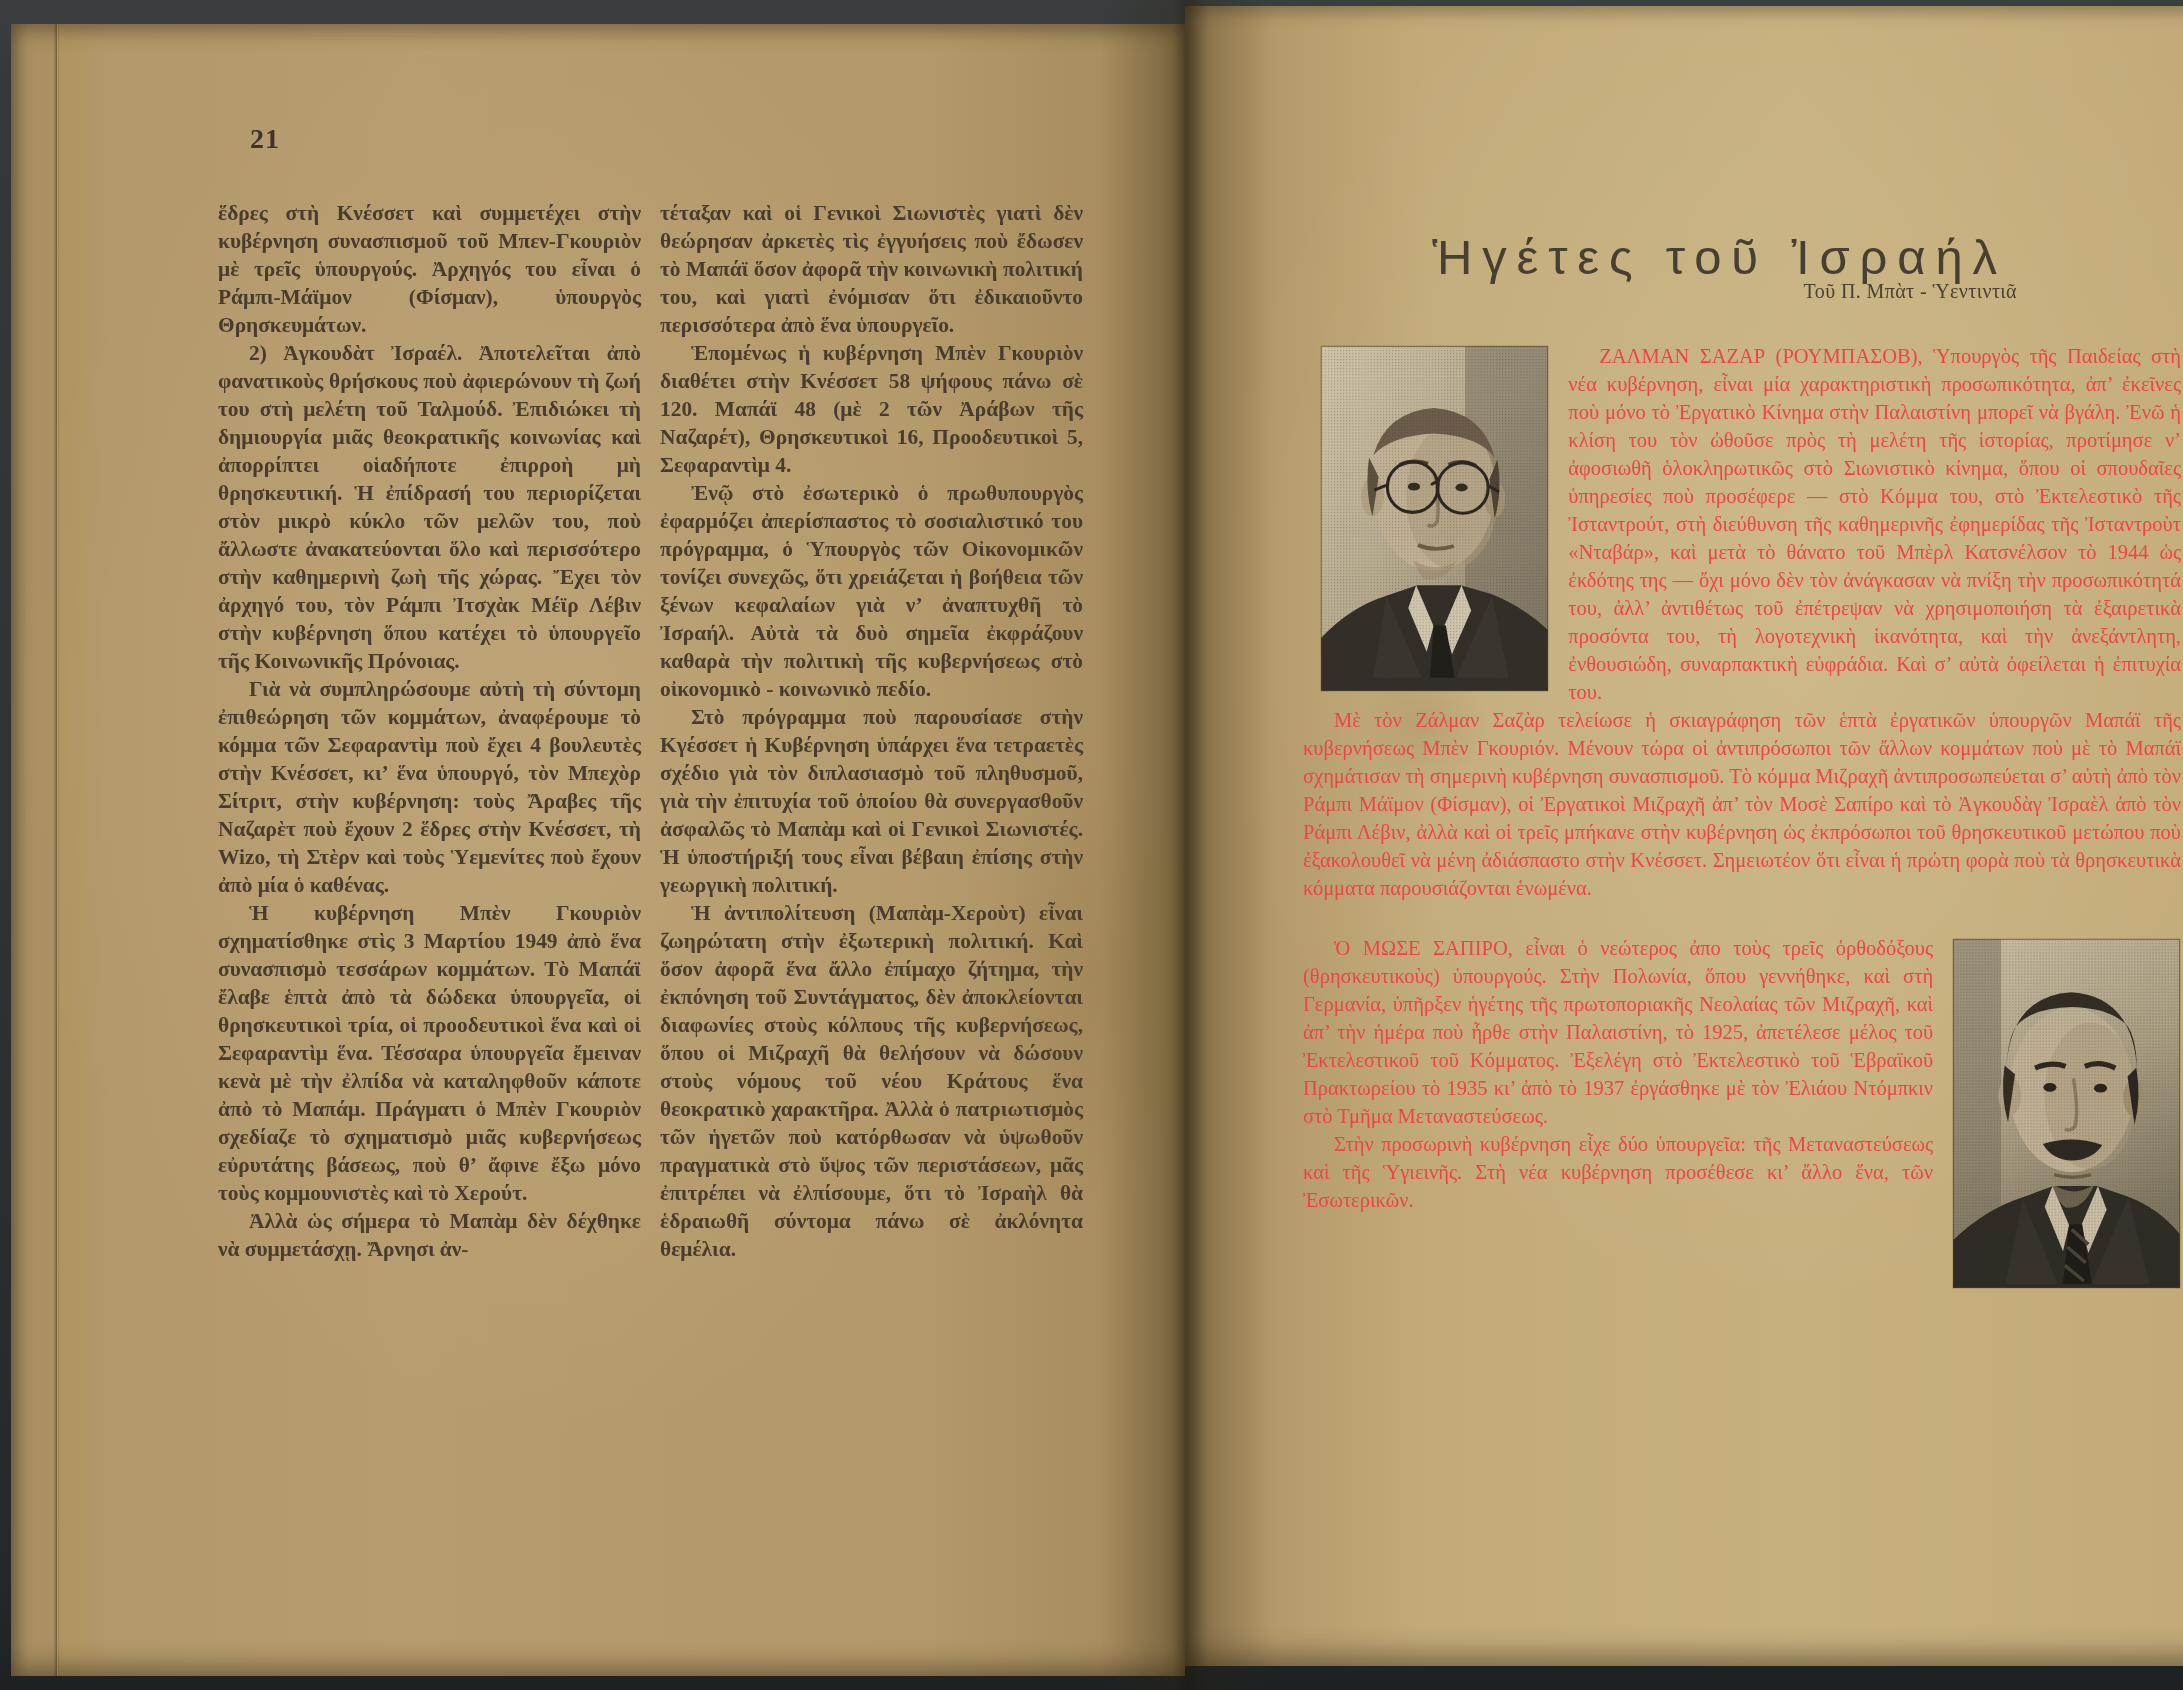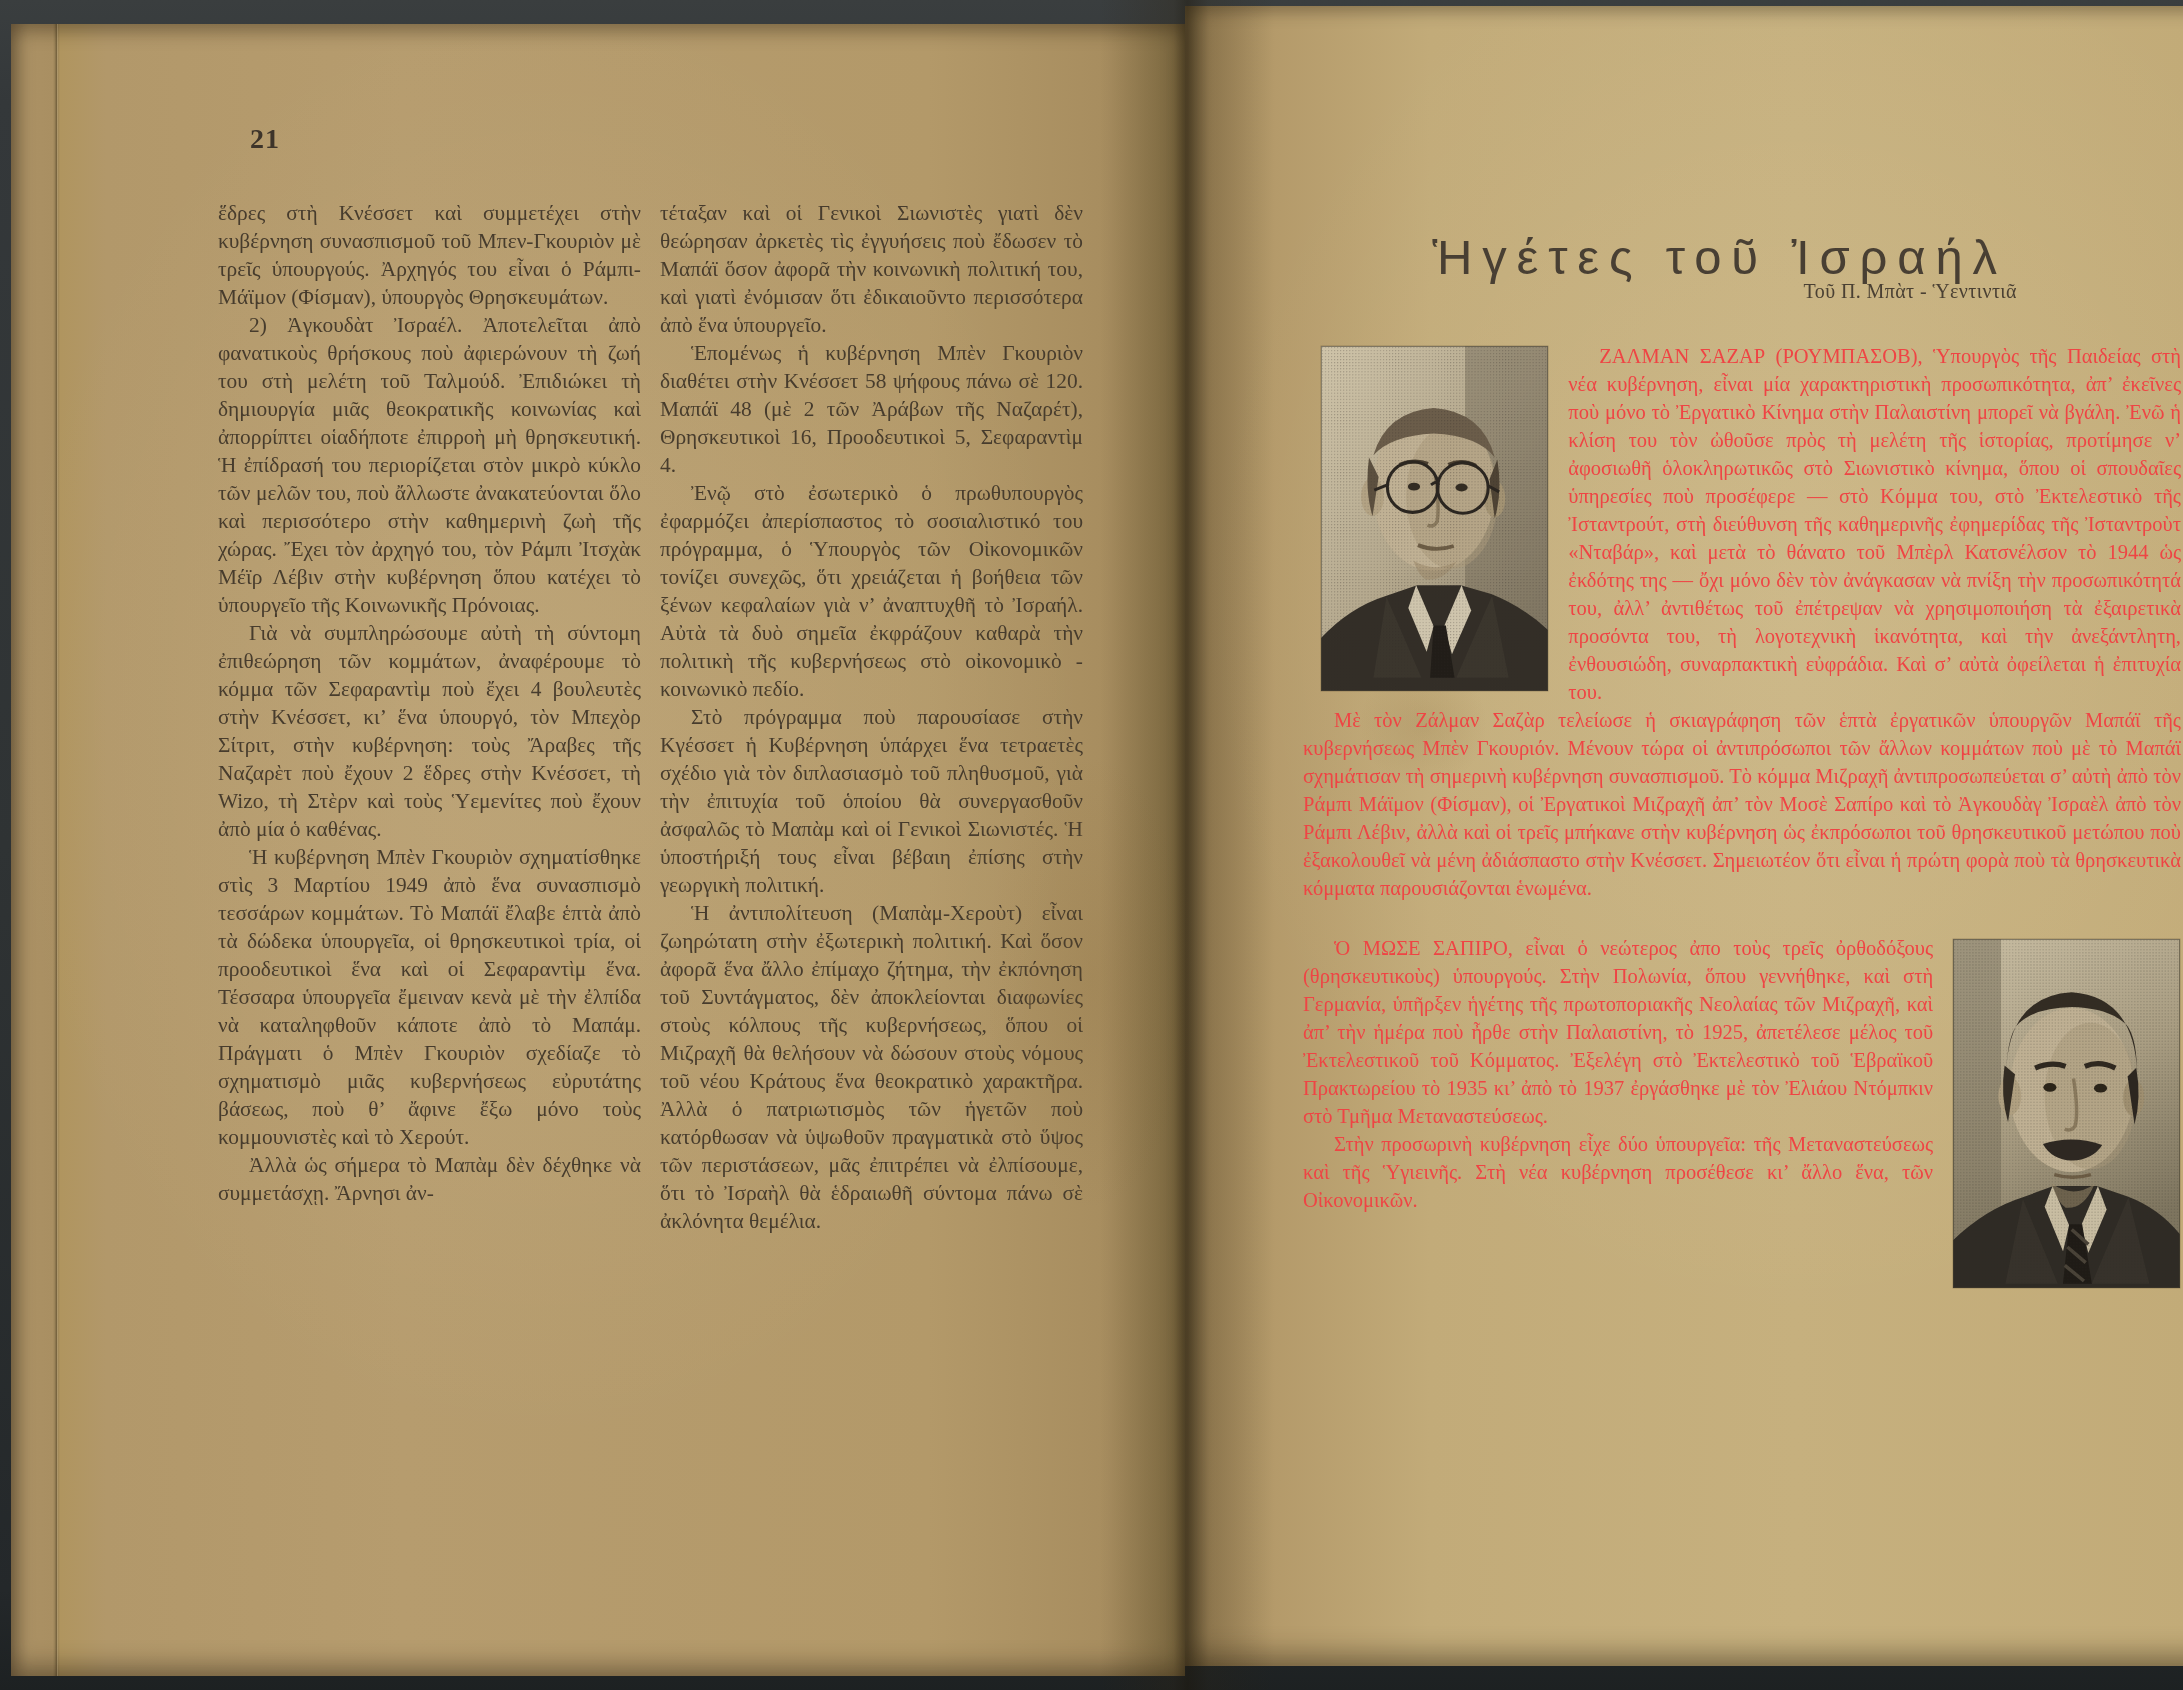--- a/index.html
+++ b/index.html
@@ -34,21 +34,21 @@
     position:absolute;left:1100px;top:0;width:175px;height:1691px;
     background:linear-gradient(90deg,rgba(46,36,18,0) 0%,rgba(46,36,18,.28) 42%,rgba(30,23,10,.45) 50%,rgba(46,36,18,.20) 62%,rgba(46,36,18,0) 100%);
     pointer-events:none;
   }
   .stain-a{position:absolute;left:939px;top:655px;width:306px;height:655px;pointer-events:none;
     background:radial-gradient(ellipse 50% 50% at 50% 50%, rgba(120,90,40,.12), rgba(0,0,0,0) 70%);}
   .stain-b{position:absolute;left:1332px;top:633px;width:183px;height:183px;pointer-events:none;
     background:radial-gradient(ellipse 50% 50% at 50% 50%, rgba(110,80,35,.14), rgba(0,0,0,0) 70%);}
   
   .page-number{position:absolute;left:250px;top:123px;font-size:28px;font-weight:bold;color:#3d342a;letter-spacing:0.9px;}
-  .col{position:absolute;top:199px;width:423px;font-size:21.4px;line-height:28px;text-align:justify;color:#473c2d;}
+  .col{position:absolute;top:199px;width:423px;font-size:21.4px;line-height:28px;text-align:justify;color:#473c2d;font-weight:bold;}
   .col-1{left:218px;}
   .col-2{left:660px;}
   .col p,.article p{margin:0;text-indent:31px;}
   p.no-indent{text-indent:0;}
   .title{
     position:absolute;left:1301px;top:196px;width:882px;padding-right:45px;box-sizing:border-box;
     text-align:center;font-family:"Liberation Sans",sans-serif;font-weight:400;
     font-size:49px;letter-spacing:0.20em;color:#483f33;white-space:nowrap;
   }
   .byline{
@@ -199,15 +199,15 @@
         <path d="M206 470 Q272 448 342 472 Q320 506 272 508 Q226 506 206 470 Z" fill="#2e2822"></path>
         <path d="M232 540 Q274 552 316 540" stroke="#6d5d45" stroke-width="8" fill="none"></path>
         <path d="M226 560 Q274 596 324 562 Q300 620 258 616 Q236 600 226 560 Z" fill="#a08f6f" opacity="0.55"></path>
       </g>
       <rect width="520" height="800" fill="url(#dots2)"></rect>
       <rect width="520" height="800" fill="none" stroke="#453d2f" stroke-width="4" opacity="0.6"></rect>
     </svg>
   </div>
 
   <p>Ὁ ΜΩΣΕ ΣΑΠΙΡΟ, εἶναι ὁ νεώτερος ἀπο τοὺς τρεῖς ὀρθοδόξους (θρησκευτικοὺς) ὑπουργούς. Στὴν Πολωνία, ὅπου γεννήθηκε, καὶ στὴ Γερμανία, ὑπῆρξεν ἡγέτης τῆς πρωτοποριακῆς Νεολαίας τῶν Μιζραχῆ, καὶ ἀπ’ τὴν ἡμέρα ποὺ ἦρθε στὴν Παλαιστίνη, τὸ 1925, ἀπετέλεσε μέλος τοῦ Ἐκτελεστικοῦ τοῦ Κόμματος. Ἐξελέγη στὸ Ἐκτελεστικὸ τοῦ Ἑβραϊκοῦ Πρακτωρείου τὸ 1935 κι’ ἀπὸ τὸ 1937 ἐργάσθηκε μὲ τὸν Ἐλιάου Ντόμπκιν στὸ Τμῆμα Μεταναστεύσεως.</p>
-  <p>Στὴν προσωρινὴ κυβέρνηση εἶχε δύο ὑπουργεῖα: τῆς Μεταναστεύσεως καὶ τῆς Ὑγιεινῆς. Στὴ νέα κυβέρνηση προσέθεσε κι’ ἄλλο ἕνα, τῶν Οἰκονομικῶν.</p>
+  <p>Στὴν προσωρινὴ κυβέρνηση εἶχε δύο ὑπουργεῖα: τῆς Μεταναστεύσεως καὶ τῆς Ὑγιεινῆς. Στὴ νέα κυβέρνηση προσέθεσε κι’ ἄλλο ἕνα, τῶν Ἐσωτερικῶν.</p>
 </div>
 
 
 </body></html>

